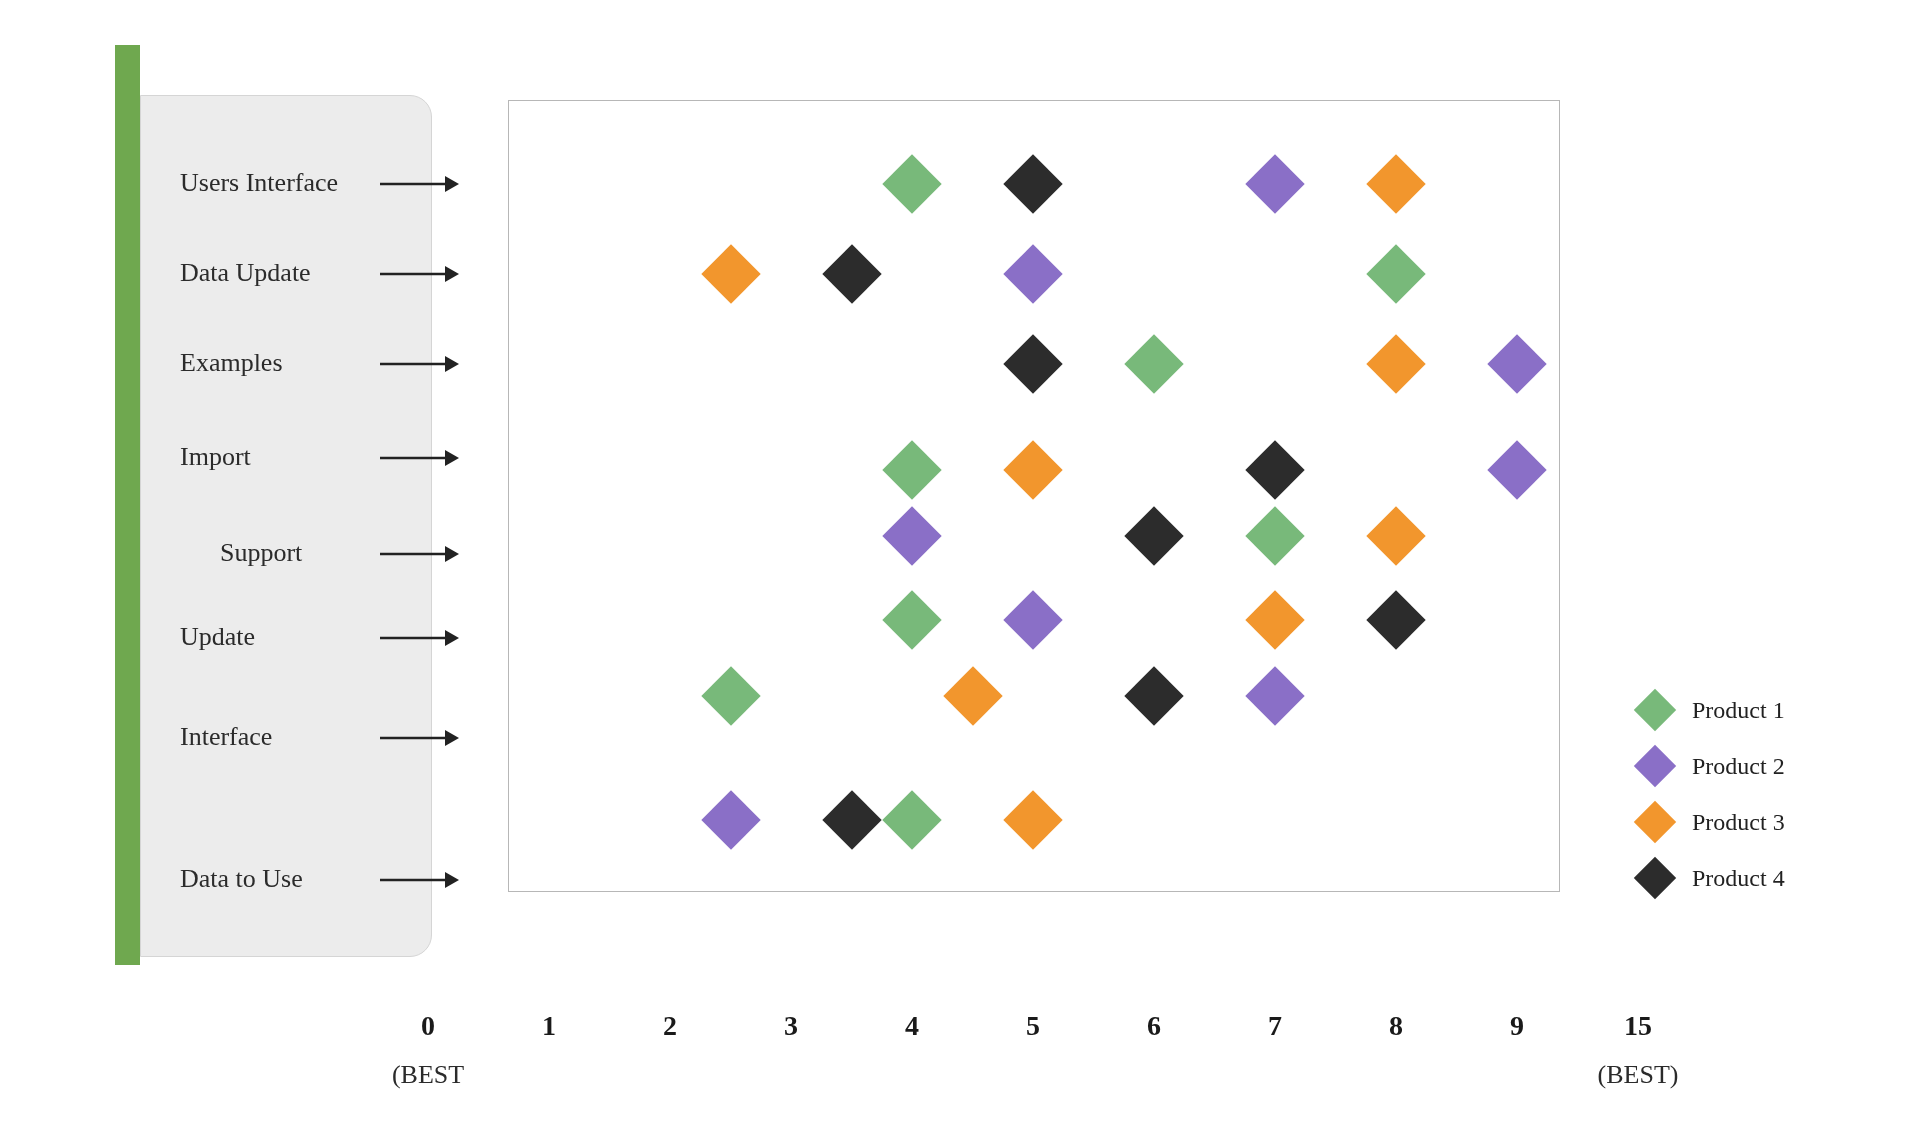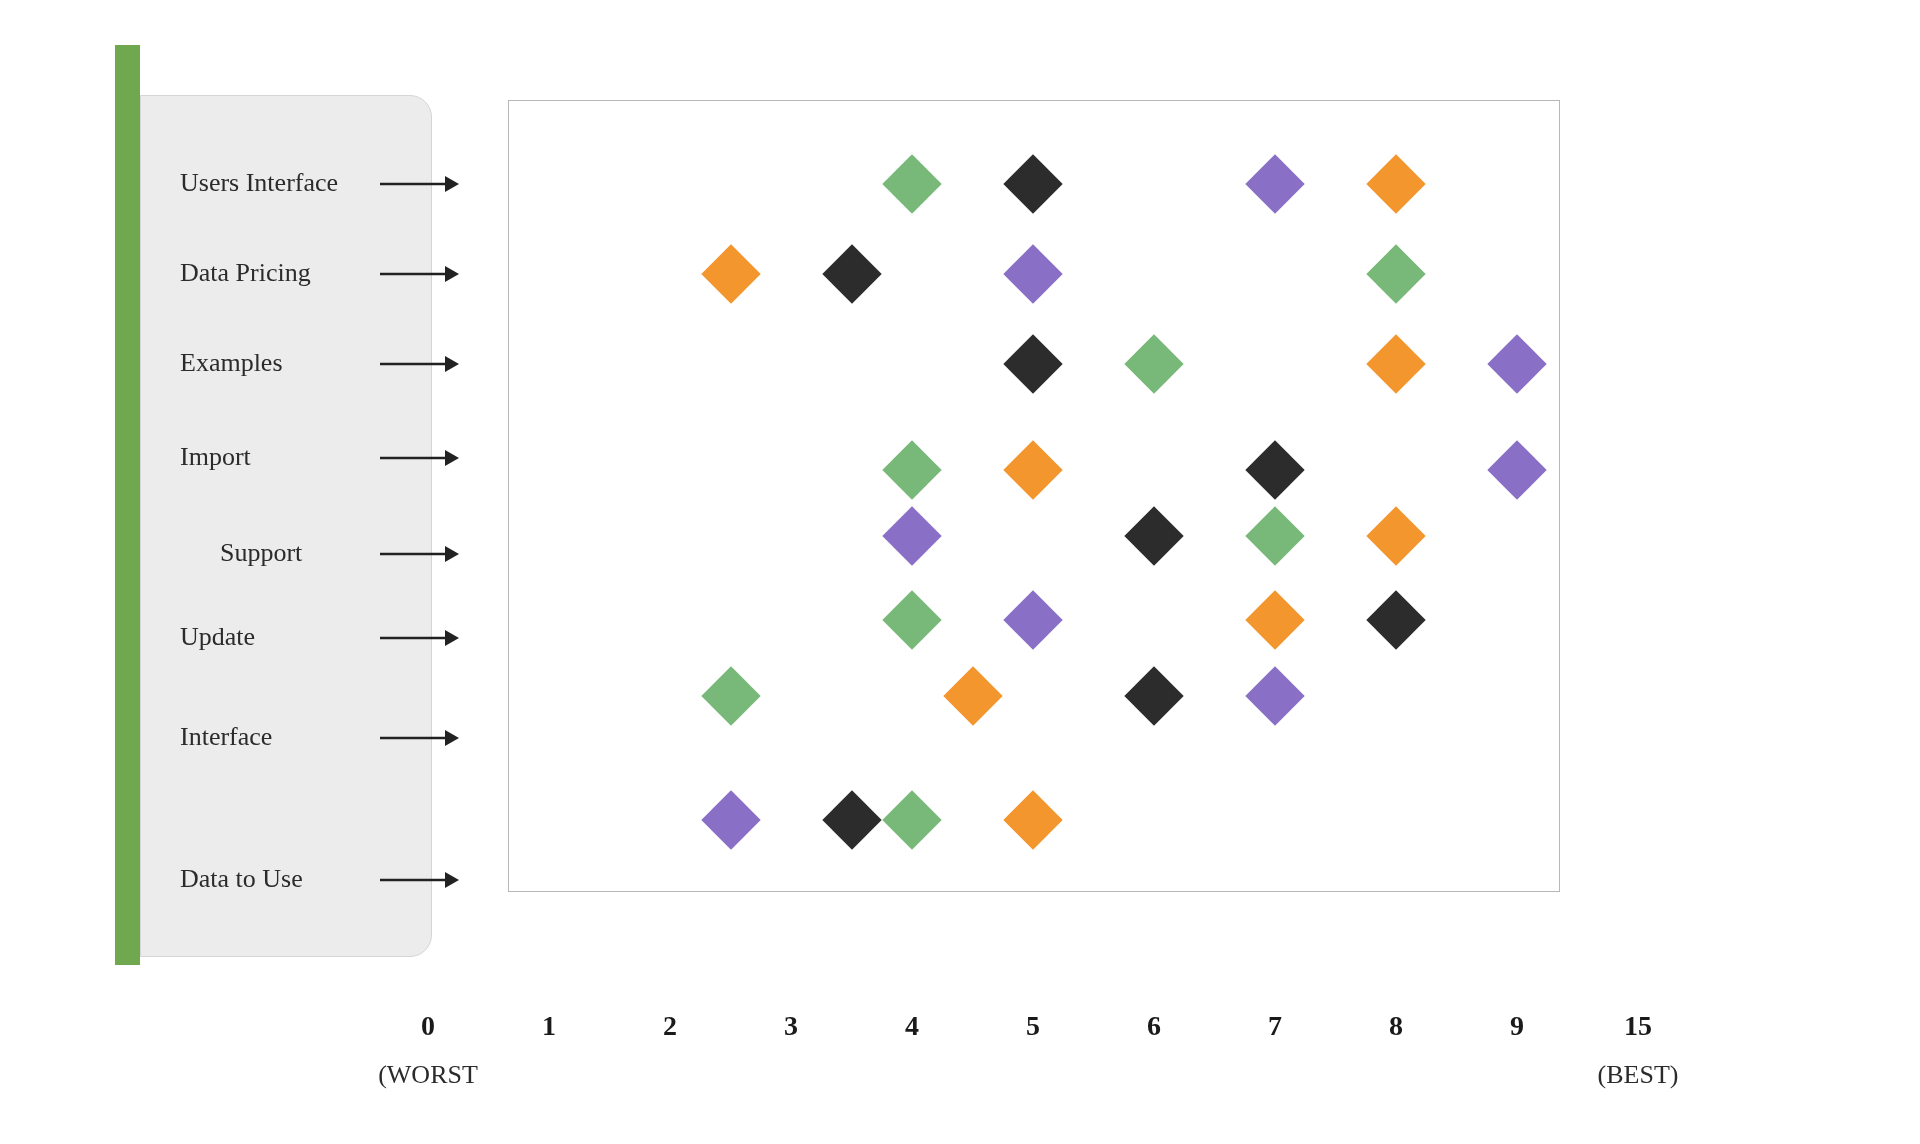--- a/index.html
+++ b/index.html
@@ -90,21 +90,21 @@
 <body>
 
 <div class="stage">
 
   <div class="green-bar" id="greenBar" style="left: 115px; top: 45px; width: 25px; height: 920px;"></div>
 
   <div class="cat-panel" id="catPanel" style="left: 140px; top: 95px; width: 290px; height: 860px;"></div>
 
   <div id="catLabels">
       <div class="cat-label" style="left: 180px; top: 168px;">Users Interface</div>
-      <div class="cat-label" style="left: 180px; top: 258px;">Data Pricing</div>
+      <div class="cat-label" style="left: 180px; top: 258px;">Data Update</div>
       <div class="cat-label" style="left: 180px; top: 348px;">Examples</div>
       <div class="cat-label" style="left: 180px; top: 442px;">Import</div>
       <div class="cat-label" style="left: 180px; top: 538px; margin-left: 40px;">Support</div>
       <div class="cat-label" style="left: 180px; top: 622px;">Update</div>
       <div class="cat-label" style="left: 180px; top: 722px;">Interface</div>
       <div class="cat-label" style="left: 180px; top: 864px;">Data to Use</div>
     </div>
   <div id="arrows">
       <svg class="arrow" width="81" height="24" style="left: 380px; top: 172px;">
         <line x1="0" y1="12" x2="65" y2="12" stroke="#222" stroke-width="2.5"></line>
@@ -183,17 +183,35 @@
       <div class="tick-label" style="left: 791px; top: 1010px;">3</div>
       <div class="tick-label" style="left: 912px; top: 1010px;">4</div>
       <div class="tick-label" style="left: 1033px; top: 1010px;">5</div>
       <div class="tick-label" style="left: 1154px; top: 1010px;">6</div>
       <div class="tick-label" style="left: 1275px; top: 1010px;">7</div>
       <div class="tick-label" style="left: 1396px; top: 1010px;">8</div>
       <div class="tick-label" style="left: 1517px; top: 1010px;">9</div>
       <div class="tick-label" style="left: 1638px; top: 1010px;">15</div>
     </div>
 
-  <div class="end-label" id="worstLbl" style="left: 428px; top: 1060px;">(WORST</div>
+  <div class="end-label" id="worstLbl" style="left: 428px; top: 1060px;">(BEST</div>
   <div class="end-label" id="bestLbl" style="left: 1638px; top: 1060px;">(BEST)</div>
 
+  <div class="legend-box" id="legendBox" style="left: 1640px; top: 682px;">
+      <div class="legend-row">
+        <span class="diamond legend" style="background: rgb(120, 185, 122);"></span>
+        <span class="legend-label">Product 1</span>
+      </div>
+      <div class="legend-row">
+        <span class="diamond legend" style="background: rgb(138, 111, 199);"></span>
+        <span class="legend-label">Product 2</span>
+      </div>
+      <div class="legend-row">
+        <span class="diamond legend" style="background: rgb(242, 150, 45);"></span>
+        <span class="legend-label">Product 3</span>
+      </div>
+      <div class="legend-row">
+        <span class="diamond legend" style="background: rgb(44, 44, 44);"></span>
+        <span class="legend-label">Product 4</span>
+      </div>
+    </div>
 
 </div>
 
 </body></html>

